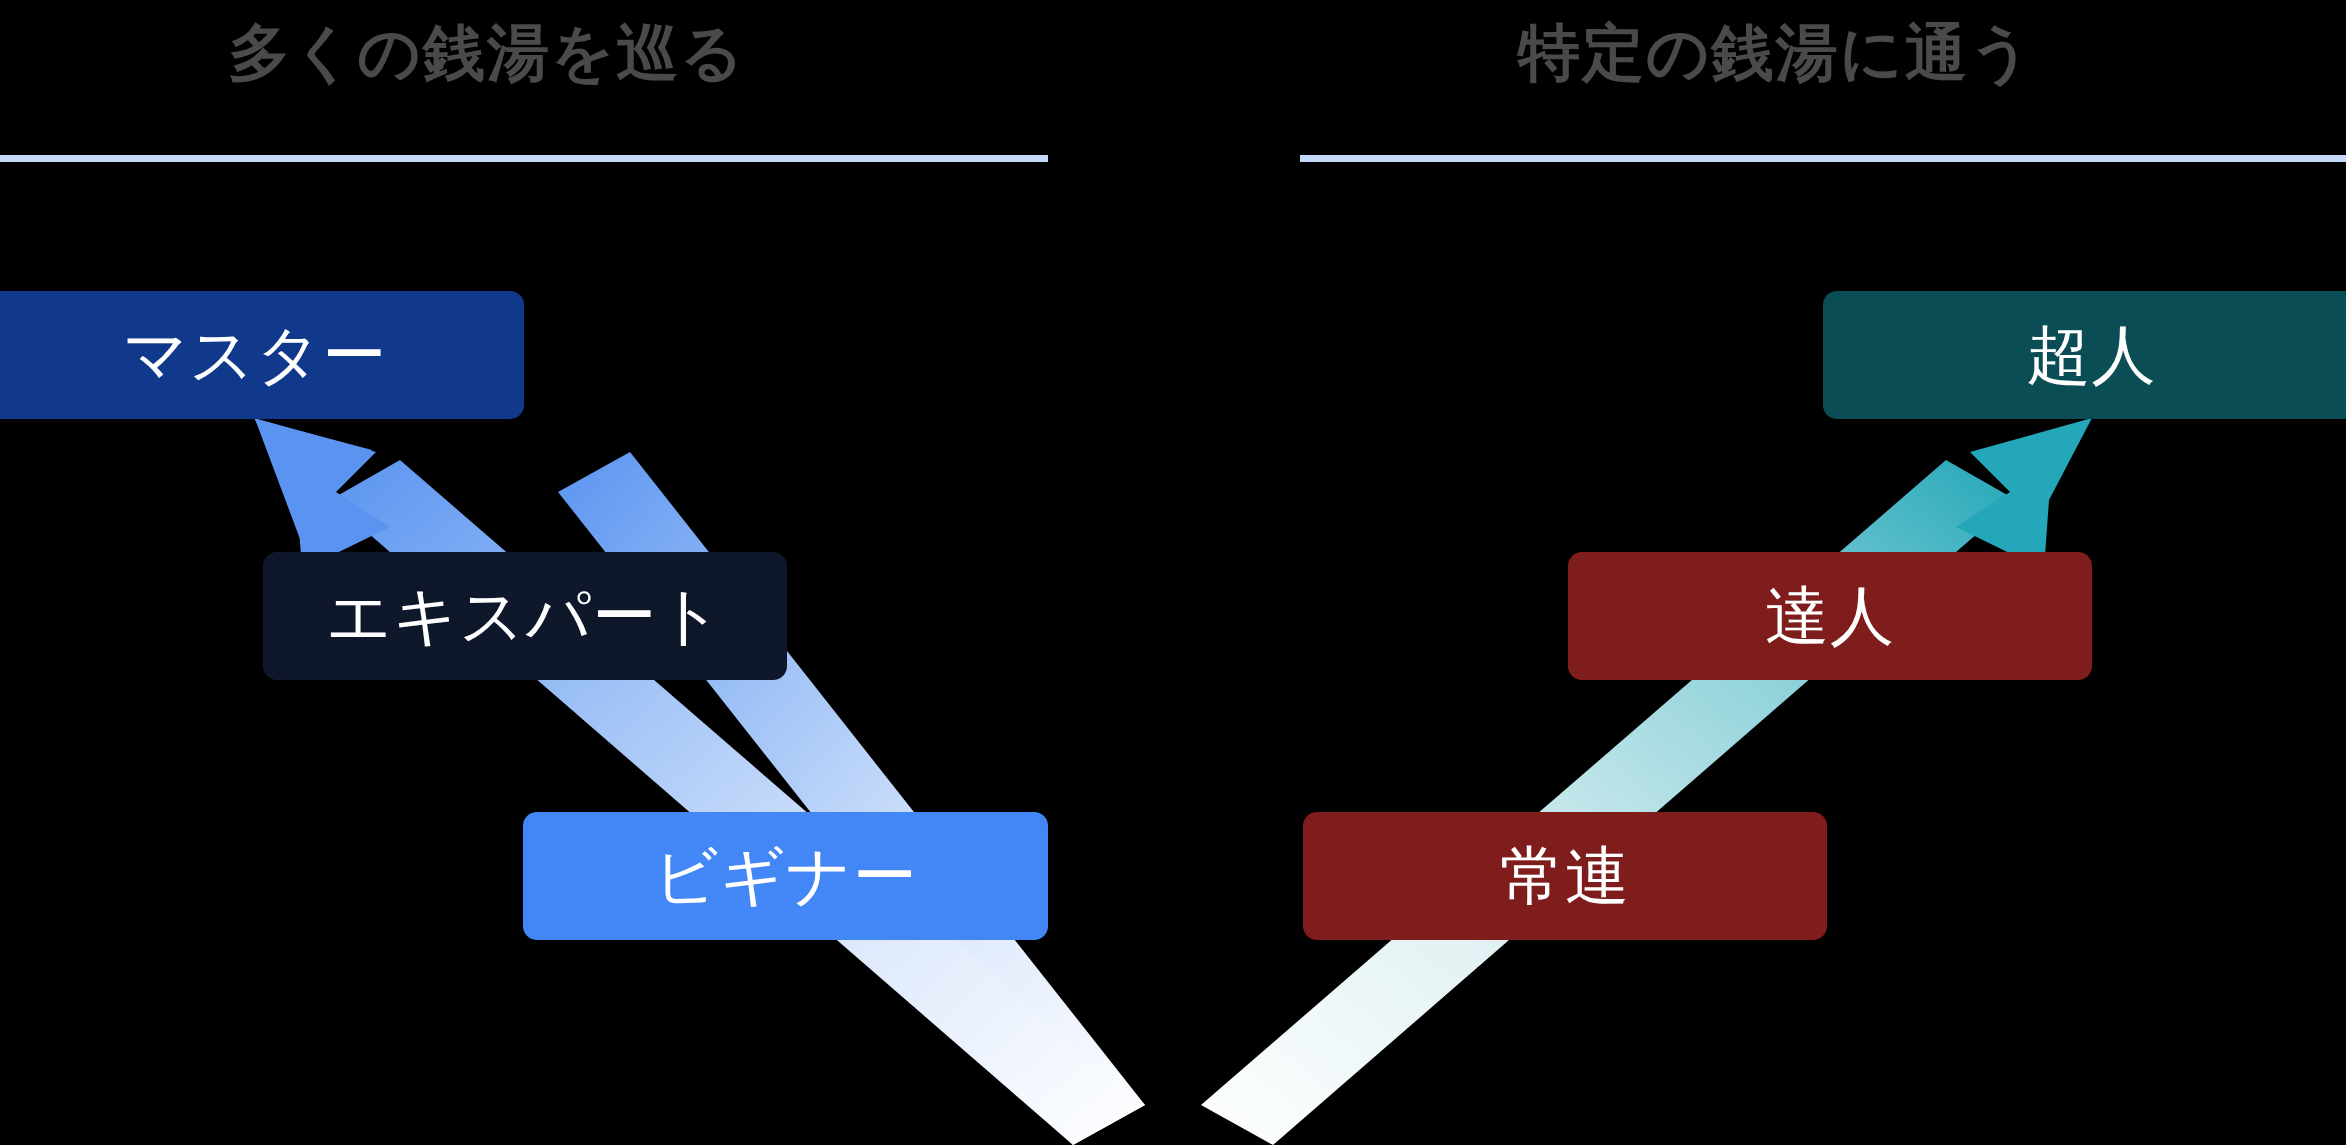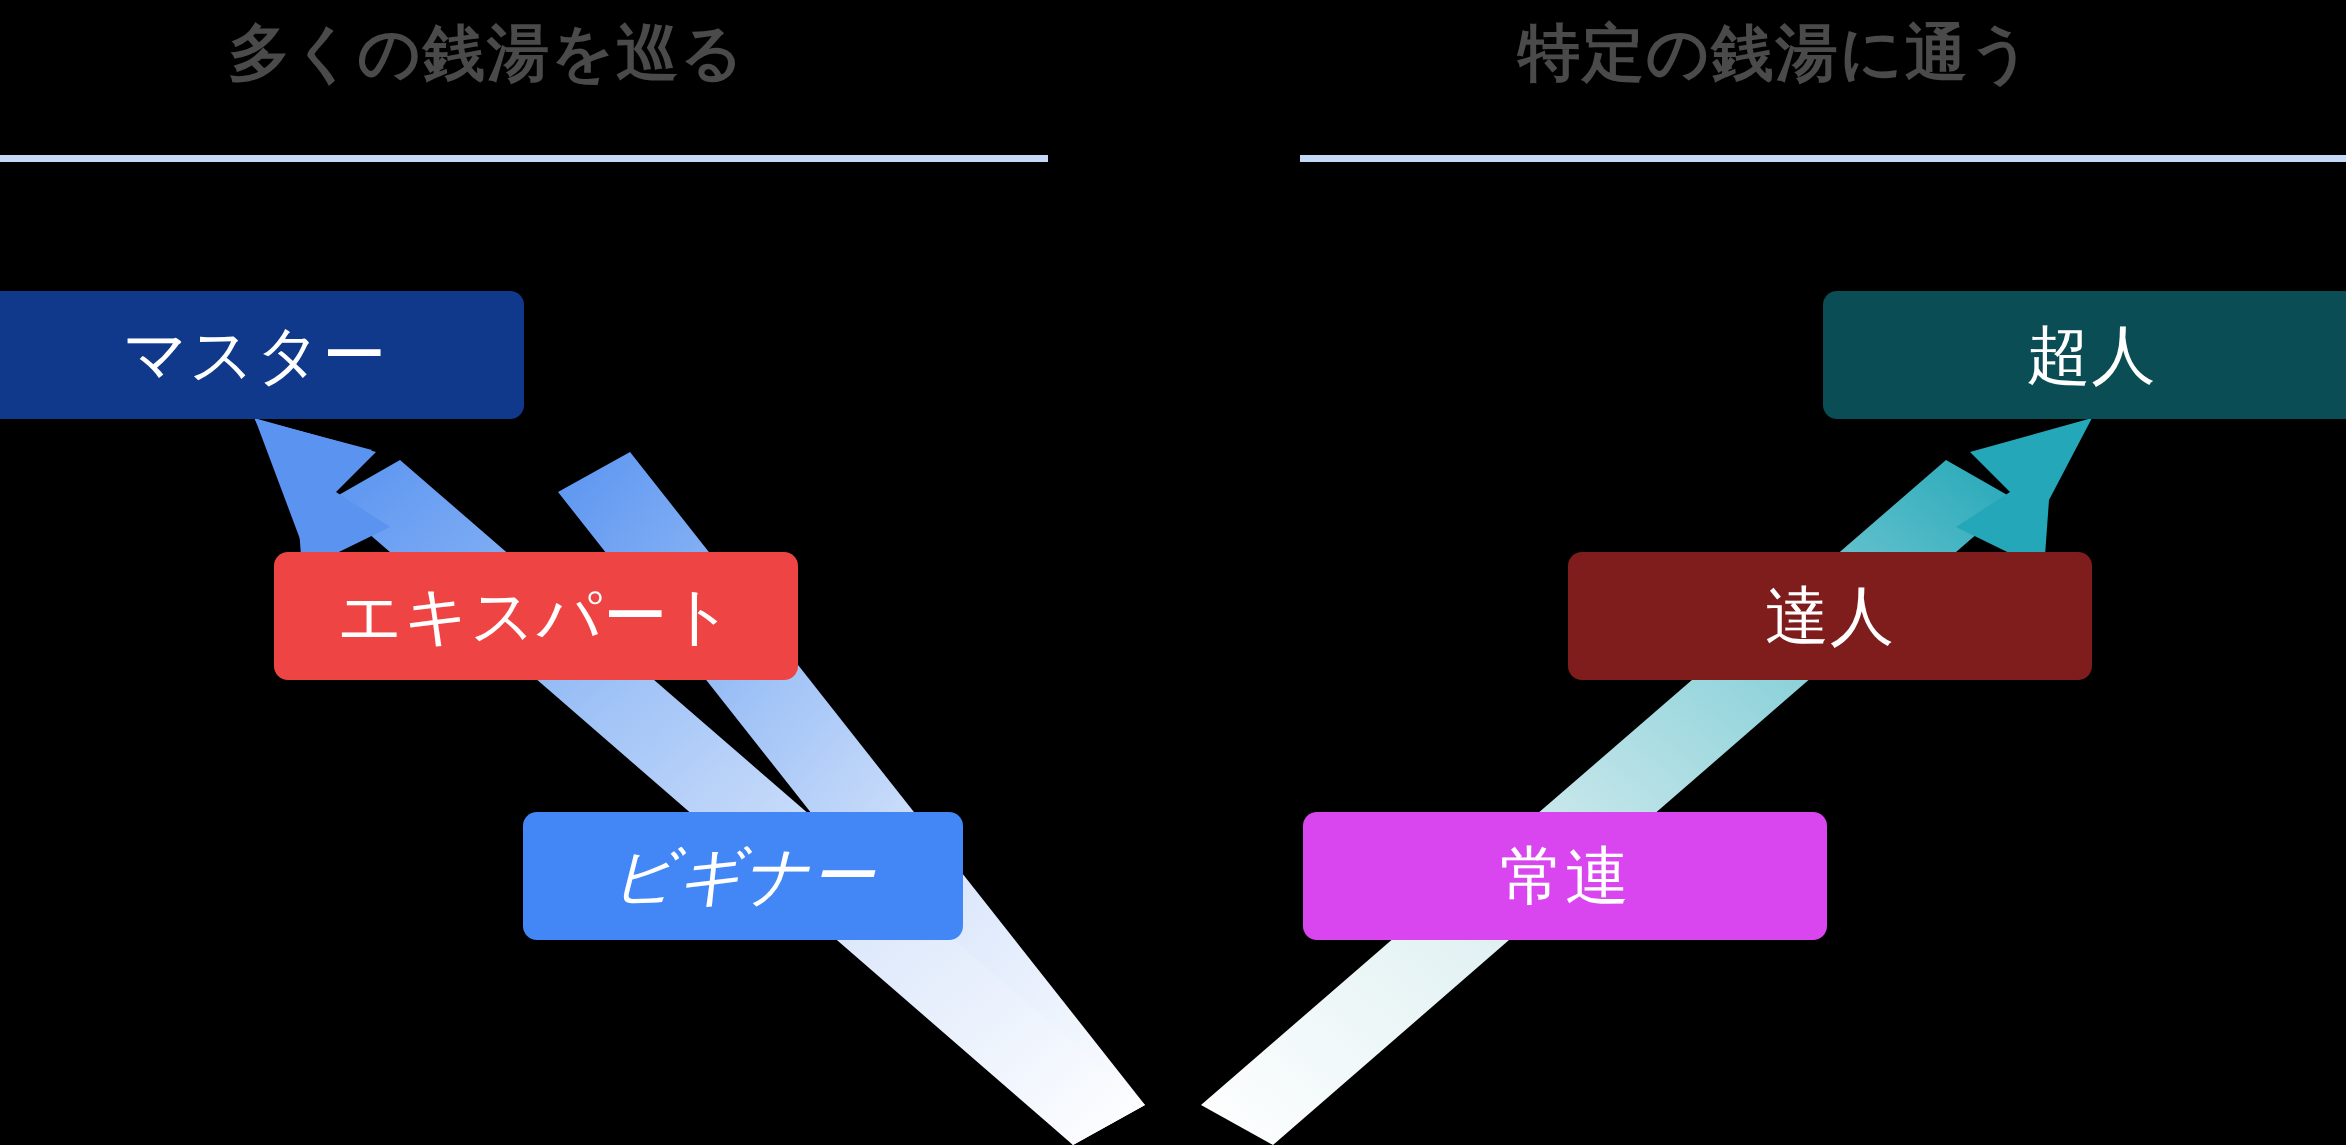--- a/index.html
+++ b/index.html
@@ -47,27 +47,27 @@
     color: #ffffff;
     font-size: 64px;
     font-weight: normal;
     letter-spacing: 1px;
     white-space: nowrap;
     z-index: 5;
   }
 
   
   #node-master   { left: -14px; top: 291px; width: 538px; height: 128px; background: #10398c; }
-  #node-expert   { left: 274px; top: 552px; width: 524px; height: 128px; background: #ef4444; }
-  #node-beginner { left: 523px; top: 812px; width: 440px; height: 128px; background: #4287f5; font-style: italic; }
+  #node-expert   { left: 263px; top: 552px; width: 524px; height: 128px; background: #0f172a; }
+  #node-beginner { left: 523px; top: 812px; width: 525px; height: 128px; background: #4287f5; }
 
   
   #node-superhuman { left: 1823px; top: 291px; width: 537px; height: 128px; background: #0a4d54; }
   #node-master2    { left: 1568px; top: 552px; width: 524px; height: 128px; background: #7f1d1d; }
-  #node-regular    { left: 1303px; top: 812px; width: 524px; height: 128px; background: #d946ef; }
+  #node-regular    { left: 1303px; top: 812px; width: 524px; height: 128px; background: #7f1d1d; }
 
   #arrows {
     position: absolute;
     left: 0; top: 0;
     width: 2346px;
     height: 1145px;
     z-index: 1;
   }
 </style>
 </head>

